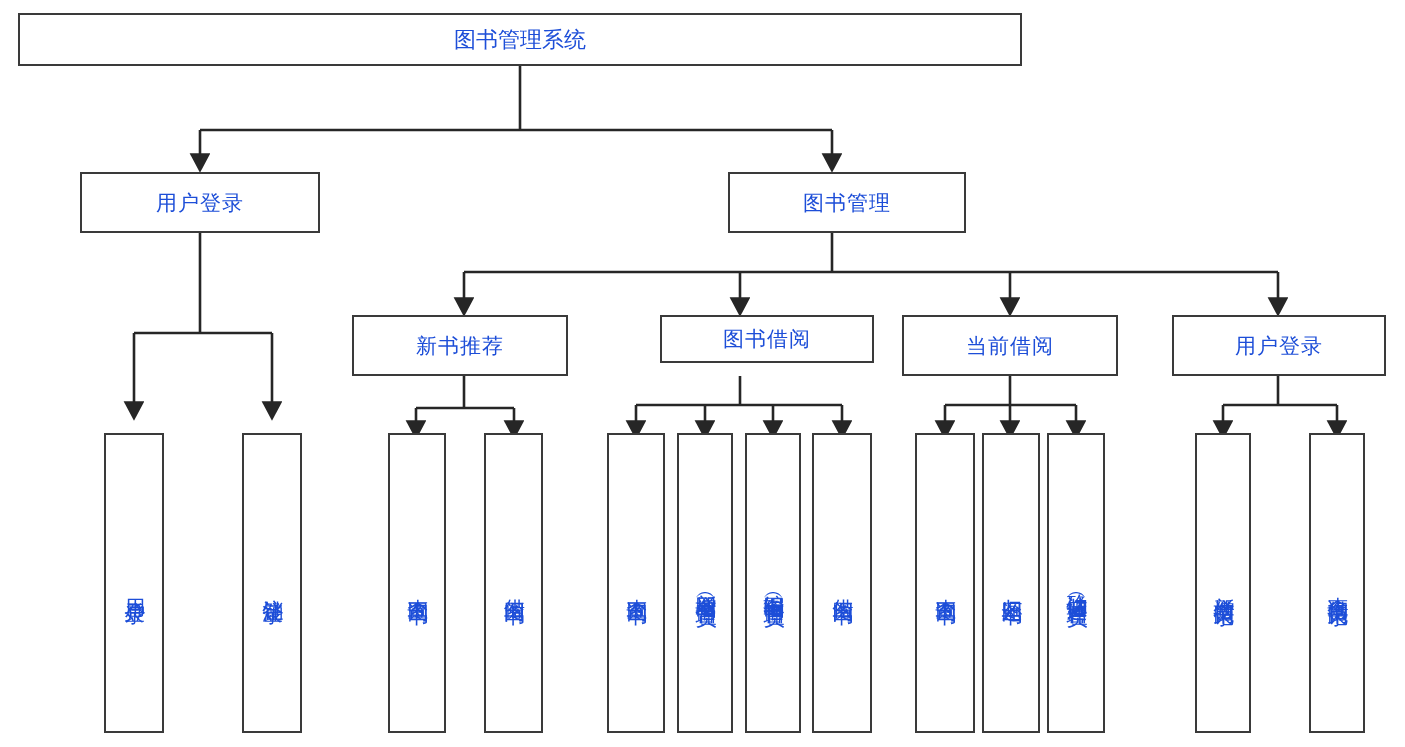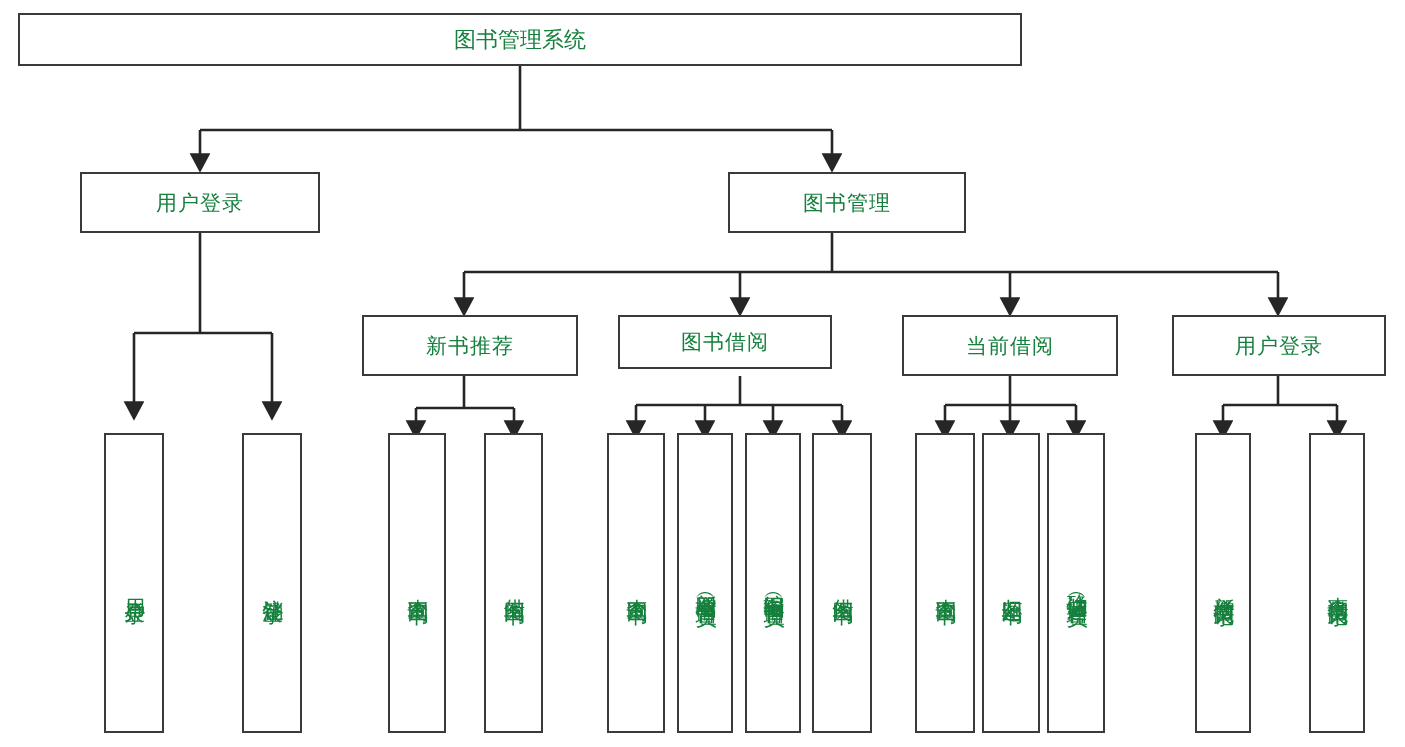--- a/index.html
+++ b/index.html
@@ -2,21 +2,21 @@
 <html><head>
 <meta charset="utf-8">
 <title>图书管理系统 功能结构图</title>
 <style>
   html,body{margin:0;padding:0;background:#ffffff;}
   body{font-family:"DejaVu Sans","Liberation Sans",sans-serif;}
   #stage{position:relative;width:1405px;height:747px;background:#fff;overflow:hidden;}
   svg#wires{position:absolute;left:0;top:0;width:1405px;height:747px;pointer-events:none;}
   .node{position:absolute;box-sizing:border-box;background:#ffffff;
         border:2px solid #3a3a3a;display:flex;align-items:center;justify-content:center;
-        color:#15803d;text-align:center;}
+        color:#1d4ed8;text-align:center;}
   .node.h{font-size:21px;letter-spacing:1px;}
   .node.root{font-size:22px;}
   .node.v{writing-mode:vertical-rl;text-orientation:upright;
           font-size:21px;line-height:1.14;letter-spacing:2px;padding-top:6px;}
   .node.v span{writing-mode:vertical-rl;text-orientation:upright;display:block;}
   .wm{position:absolute;right:8px;bottom:4px;font-size:17px;color:#b9b9b9;
       letter-spacing:.5px;white-space:nowrap;}
 </style>
 </head>
 <body>
@@ -77,24 +77,24 @@
     <span>图书管理系统</span>
   </div>
 
   <div class="node h" style="left:80px;top:172px;width:240px;height:61px;">
     <span>用户登录</span>
   </div>
   <div class="node h" style="left:728px;top:172px;width:238px;height:61px;">
     <span>图书管理</span>
   </div>
 
-  <div class="node h" style="left:362px;top:315px;width:216px;height:61px;">
+  <div class="node h" style="left:352px;top:315px;width:216px;height:61px;">
     <span>新书推荐</span>
   </div>
-  <div class="node h" style="left:618px;top:315px;width:214px;height:54px;">
+  <div class="node h" style="left:660px;top:315px;width:214px;height:48px;">
     <span>图书借阅</span>
   </div>
   <div class="node h" style="left:902px;top:315px;width:216px;height:61px;">
     <span>当前借阅</span>
   </div>
   <div class="node h" style="left:1172px;top:315px;width:214px;height:61px;">
     <span>用户登录</span>
   </div>
 
   <div class="node v" style="left:104px;top:433px;width:60px;height:300px;">

